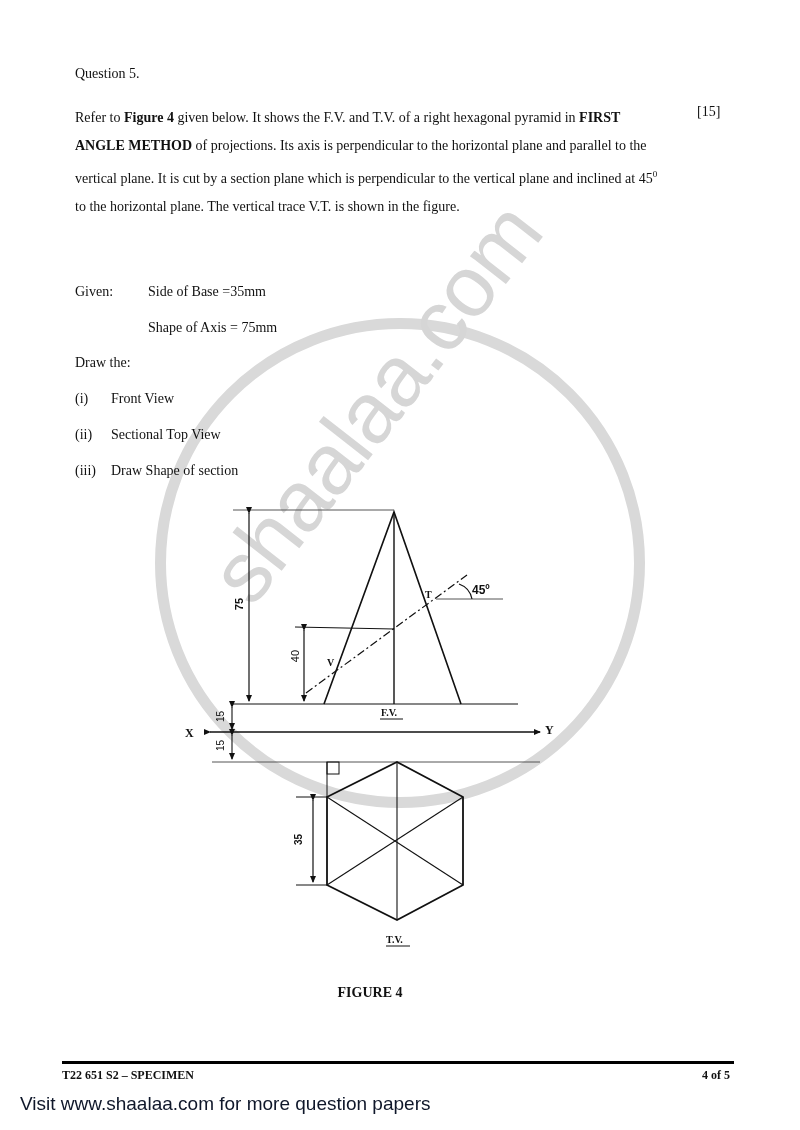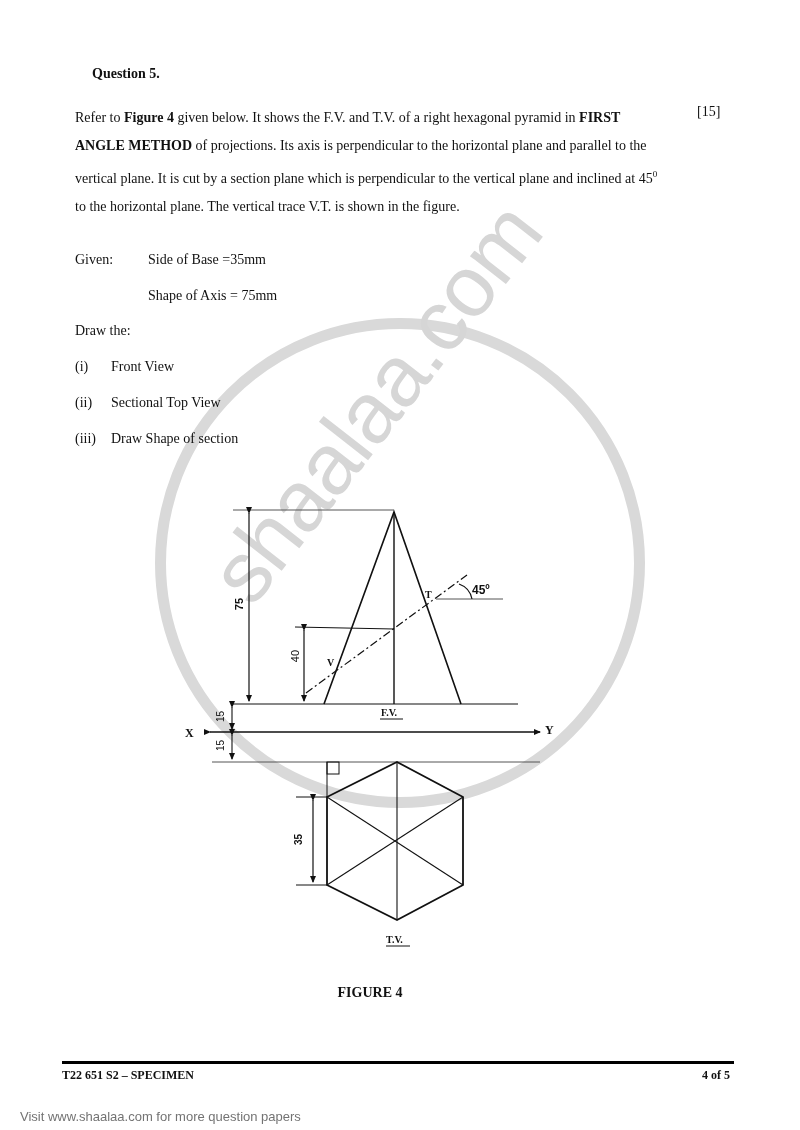--- a/index.html
+++ b/index.html
@@ -1,34 +1,34 @@
 <!DOCTYPE html>
 <html><head>
 <meta charset="utf-8">
 <style>
   html, body { margin:0; padding:0; }
   body { width:800px; height:1130px; background:#ffffff; position:relative; overflow:hidden;
          font-family:"Liberation Serif", "DejaVu Serif", serif; color:#111; }
   .abs { position:absolute; }
-  .q-title { left:92px; top:66px; font-weight:bold; font-size:14px; }
+  .q-title { left:75px; top:66px; font-weight:normal; font-size:14px; }
   .para { left:75px; top:104px; width:592px; font-size:14px; line-height:28px; }
   .para b { font-weight:bold; }
   .marks { left:697px; top:104px; font-size:14px; }
-  .line { font-size:14px; }
+  .line { font-size:14px;margin-top:32px; }
   .watermark-circle { left:155px; top:318px; width:490px; height:490px; border-radius:50%;
         border:11px solid #d9d9d9; box-sizing:border-box; }
   .watermark-text { left:190px; top:560px; font-family:"Liberation Sans","DejaVu Sans",sans-serif;
         font-size:86px; color:#d6d6d6; transform:rotate(-52deg); transform-origin:left top;
         white-space:nowrap; letter-spacing:-1px; }
   svg.fig { position:absolute; left:0; top:0; }
   .fig-caption { left:0; width:740px; top:985px; text-align:center; font-size:14px; font-weight:bold; }
   .footer-rule { left:62px; top:1061px; width:672px; height:3px; background:#000; }
   .footer-left { left:62px; top:1068px; font-size:12px; font-weight:bold; }
   .footer-right { left:690px; top:1068px; font-size:12px; font-weight:bold;margin-left:12px; }
-  .visit { left:20px; top:1093px; font-family:"Liberation Sans","DejaVu Sans",sans-serif; font-size:13px; color:#737373;margin-top:16px; }
+  .visit { left:20px; top:1093px; font-family:"Liberation Sans","DejaVu Sans",sans-serif; font-size:19px; color:#0f172a; }
 </style>
 </head>
 <body>
 
 <div class="abs watermark-circle"></div>
 <div class="abs watermark-text">shaalaa.com</div>
 
 <div class="abs q-title">Question 5.</div>
 
 <div class="abs para"><span>Refer to </span><b>Figure 4</b><span> given below. It shows the F.V. and T.V. of a right hexagonal pyramid in </span><b>FIRST ANGLE METHOD</b><span> of projections. Its axis is perpendicular to the horizontal plane and parallel to the vertical plane. It is cut by a section plane which is perpendicular to the vertical plane and inclined at 45</span><sup style="font-size:9px">0</sup><span> to the horizontal plane. The vertical trace V.T.  is shown in the figure.</span></div>

